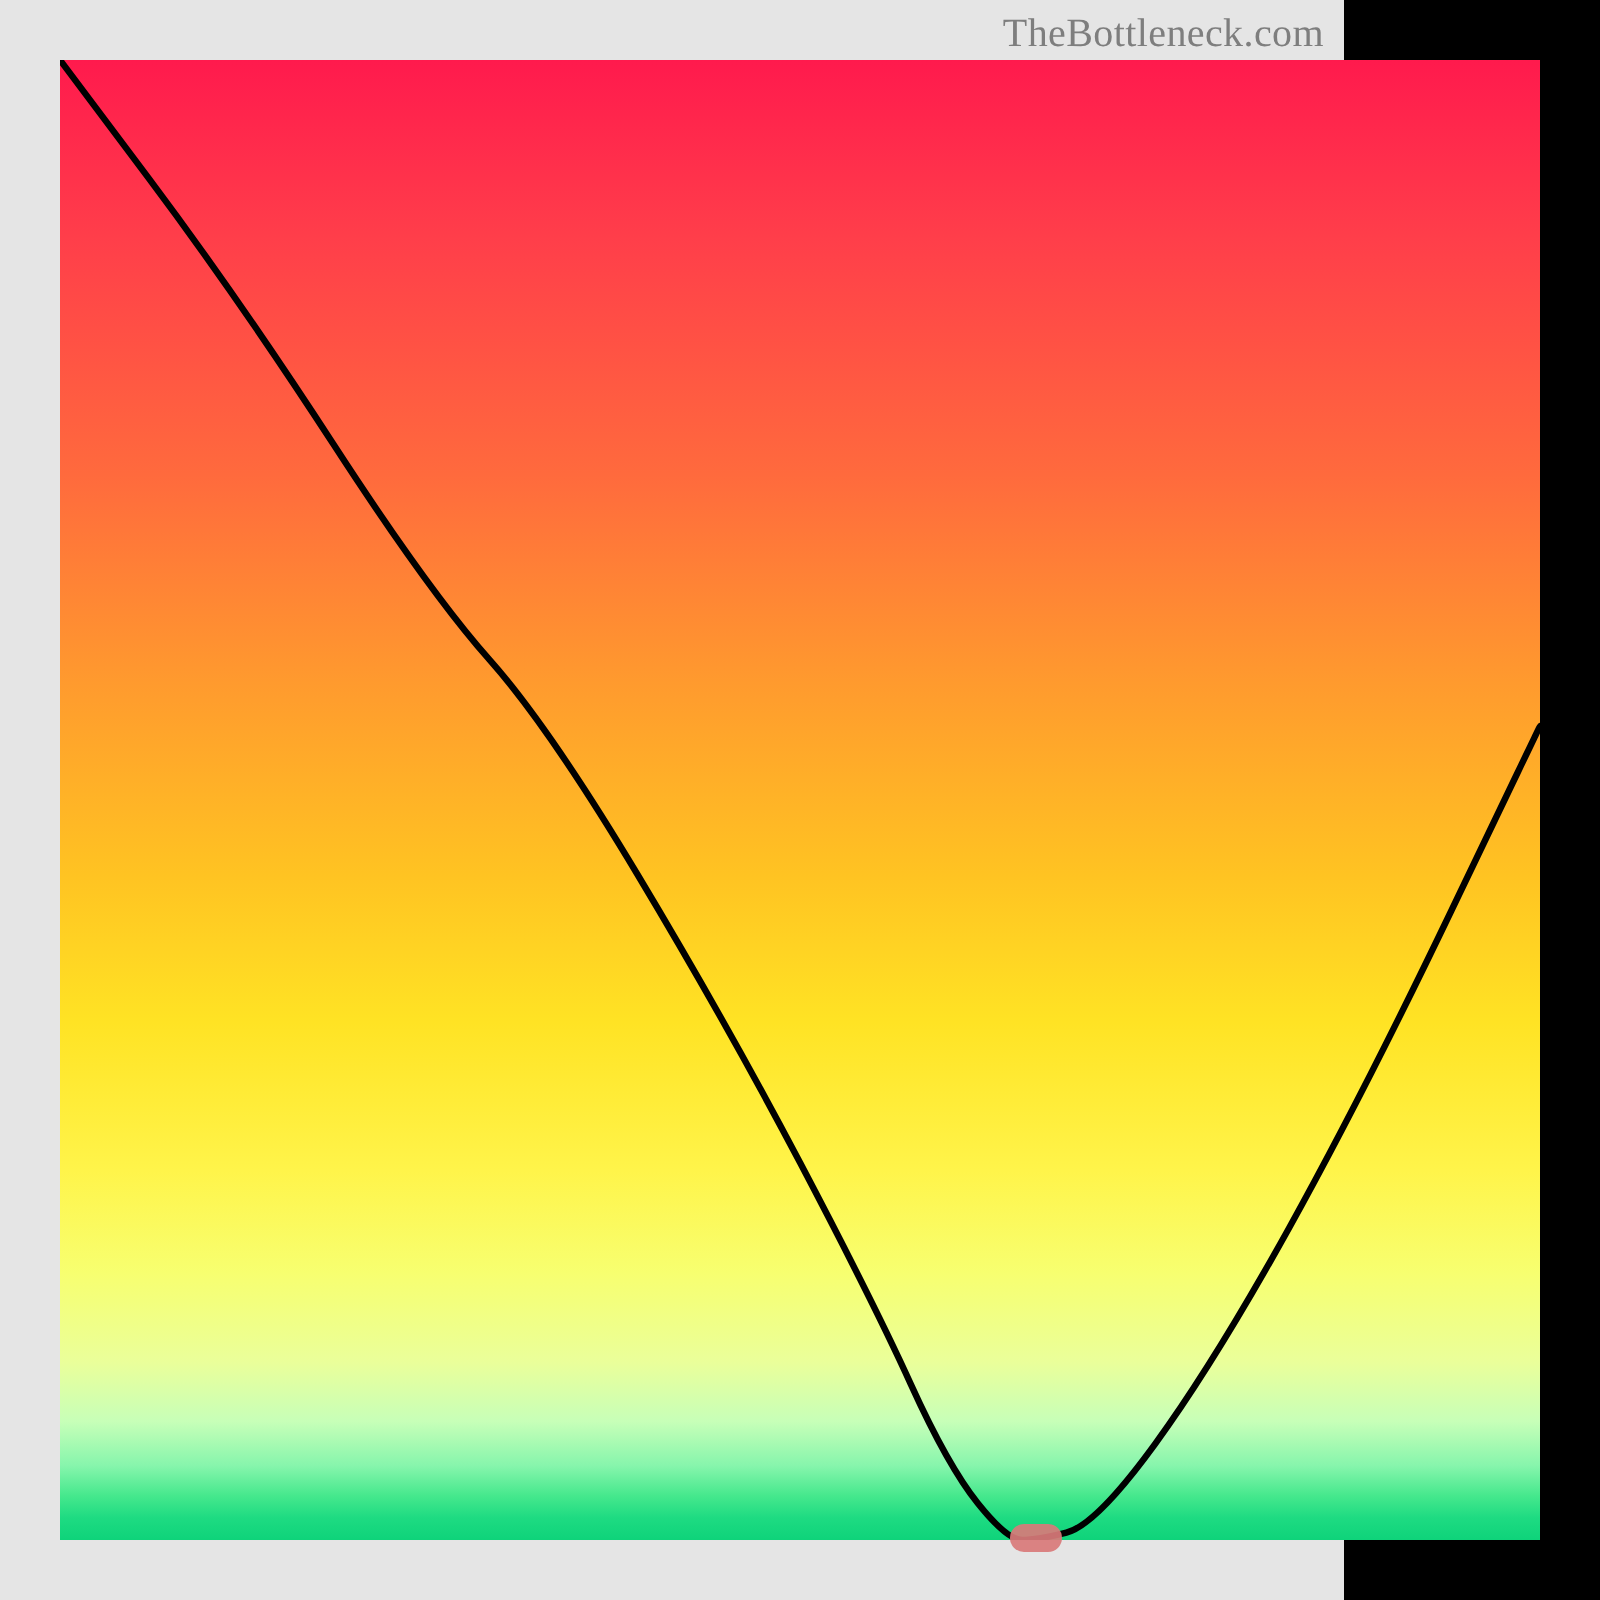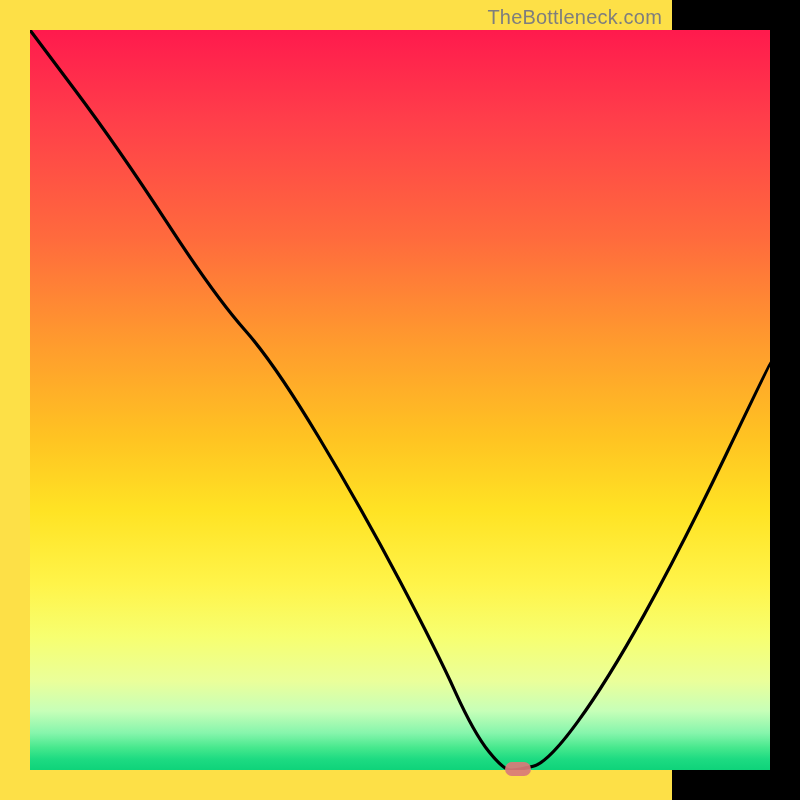--- a/index.html
+++ b/index.html
@@ -8,21 +8,22 @@
     width: 800px;
     height: 800px;
     background: #000;
     overflow: hidden;
     font-family: Arial, Helvetica, sans-serif;
   }
   .frame {
     position: relative;
     width: 672px;
     height: 800px;
-    background: #fde047;
+    background: #e5e5e5;
+    font-family: Liberation Serif, serif;
   }
   .plot-area {
     position: absolute;
     left: 30px;
     top: 30px;
     width: 740px;
     height: 740px;
     
     background: linear-gradient(
       to bottom,

